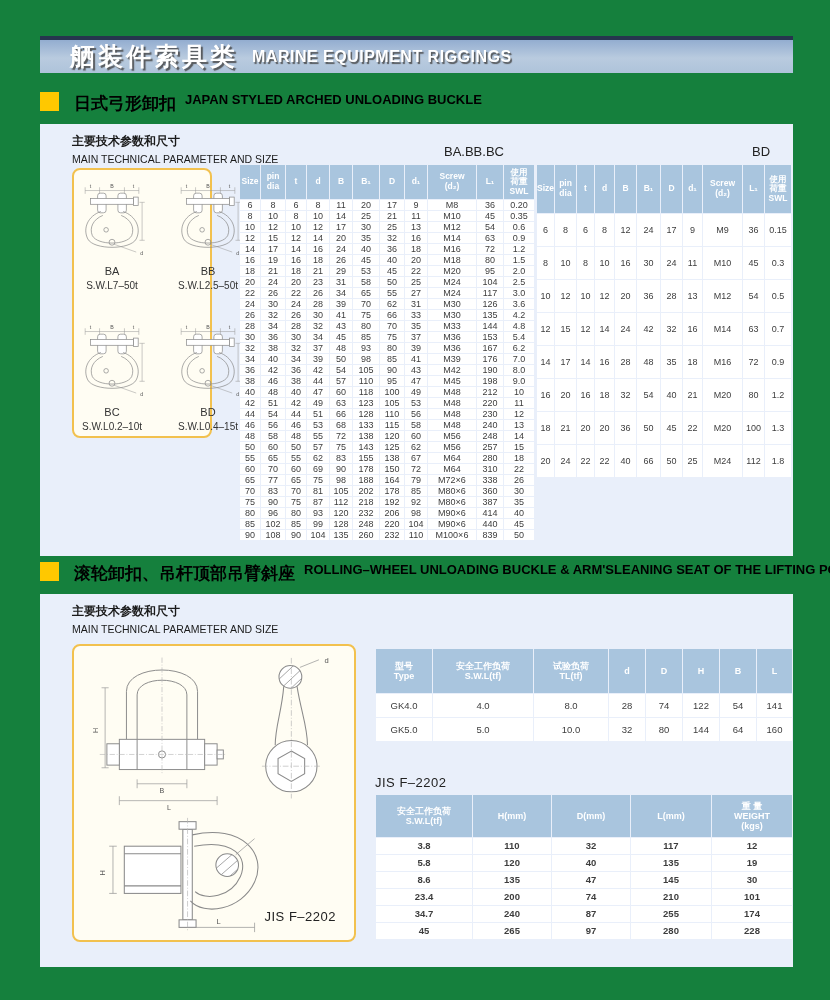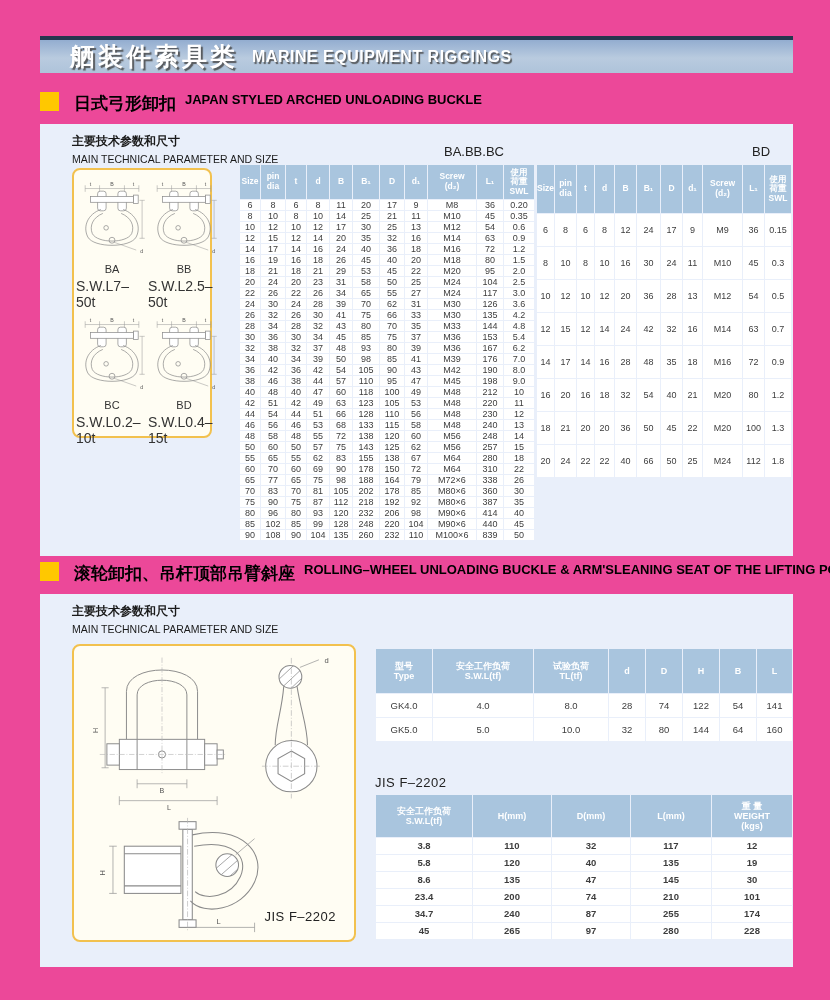--- a/index.html
+++ b/index.html
@@ -1,16 +1,16 @@
 <!DOCTYPE html>
 <html><head>
 <meta charset="utf-8">
 <style>
   html,body{margin:0;padding:0;background:#fff;}
-  #page{position:relative;width:830px;height:1000px;background:#ec4899;overflow:hidden;
+  #page{position:relative;width:830px;height:1000px;background:#15803d;overflow:hidden;
         font-family:"Liberation Sans","DejaVu Sans",sans-serif;}
 
   
   .header-bar{position:absolute;left:40px;top:36px;width:753px;height:33px;
     border-top:4px solid #26364e;
     background:linear-gradient(180deg,#93add0 0%,#b9cbdf 55%,#aec3da 100%);
     display:flex;align-items:center;}
   .hb-zh{margin-left:30px;font-size:25px;font-weight:bold;color:#fff;letter-spacing:3px;
     text-shadow:2px 2px 1px rgba(70,70,70,.85);}
   .hb-en{margin-left:14px;font-size:16px;font-weight:bold;color:#fff;letter-spacing:.5px;
@@ -29,25 +29,25 @@
   #panel1{top:124px;height:432px;}
   #panel2{top:594px;height:373px;}
   .param{position:absolute;left:32px;top:9px;color:#1a1a1a;}
   .param .zh{font-size:12px;margin-bottom:3px;font-weight:bold;}
   .param .en{font-size:10.5px;}
   .tbl-caption{position:absolute;font-size:13px;color:#222;}
 
   
   .dbox{position:absolute;background:#fffdf3;border:2px solid #f2c14e;border-radius:8px;box-sizing:border-box;}
   #dbox1{left:32px;top:44px;width:140px;height:270px;
-    display:grid;grid-template-columns:1fr 1fr;grid-template-rows:1fr 1fr;padding:4px 2px;}
+    display:grid;grid-template-columns:1fr 1fr;grid-template-rows:1fr 1fr;padding:4px 2px;gap:24px;}
   .dcell{display:flex;flex-direction:column;align-items:center;justify-content:flex-end;}
   .dcell svg{width:72px;height:88px;}
   .dlabel{font-size:11px;color:#333;margin-top:1px;}
-  .dswl{font-size:14px;color:#333;margin-top:3px;}
+  .dswl{font-size:10px;color:#333;margin-top:3px;}
   #dbox2{left:32px;top:50px;width:284px;height:298px;}
   .d2-top{position:absolute;left:8px;top:8px;}
   .d2-pin{position:absolute;left:178px;top:10px;}
   .d2-bottom{position:absolute;left:18px;top:170px;}
   .d2-caption{position:absolute;right:18px;bottom:16px;font-size:13px;color:#222;letter-spacing:.5px;}
 
   
   table.tech{border-collapse:separate;border-spacing:1px;position:absolute;table-layout:fixed;}
   .tech th{background:#a9c5de;color:#fff;font-weight:bold;font-size:8.5px;line-height:1.12;
     text-align:center;vertical-align:middle;white-space:pre-line;padding:2px 0;overflow:hidden;}

